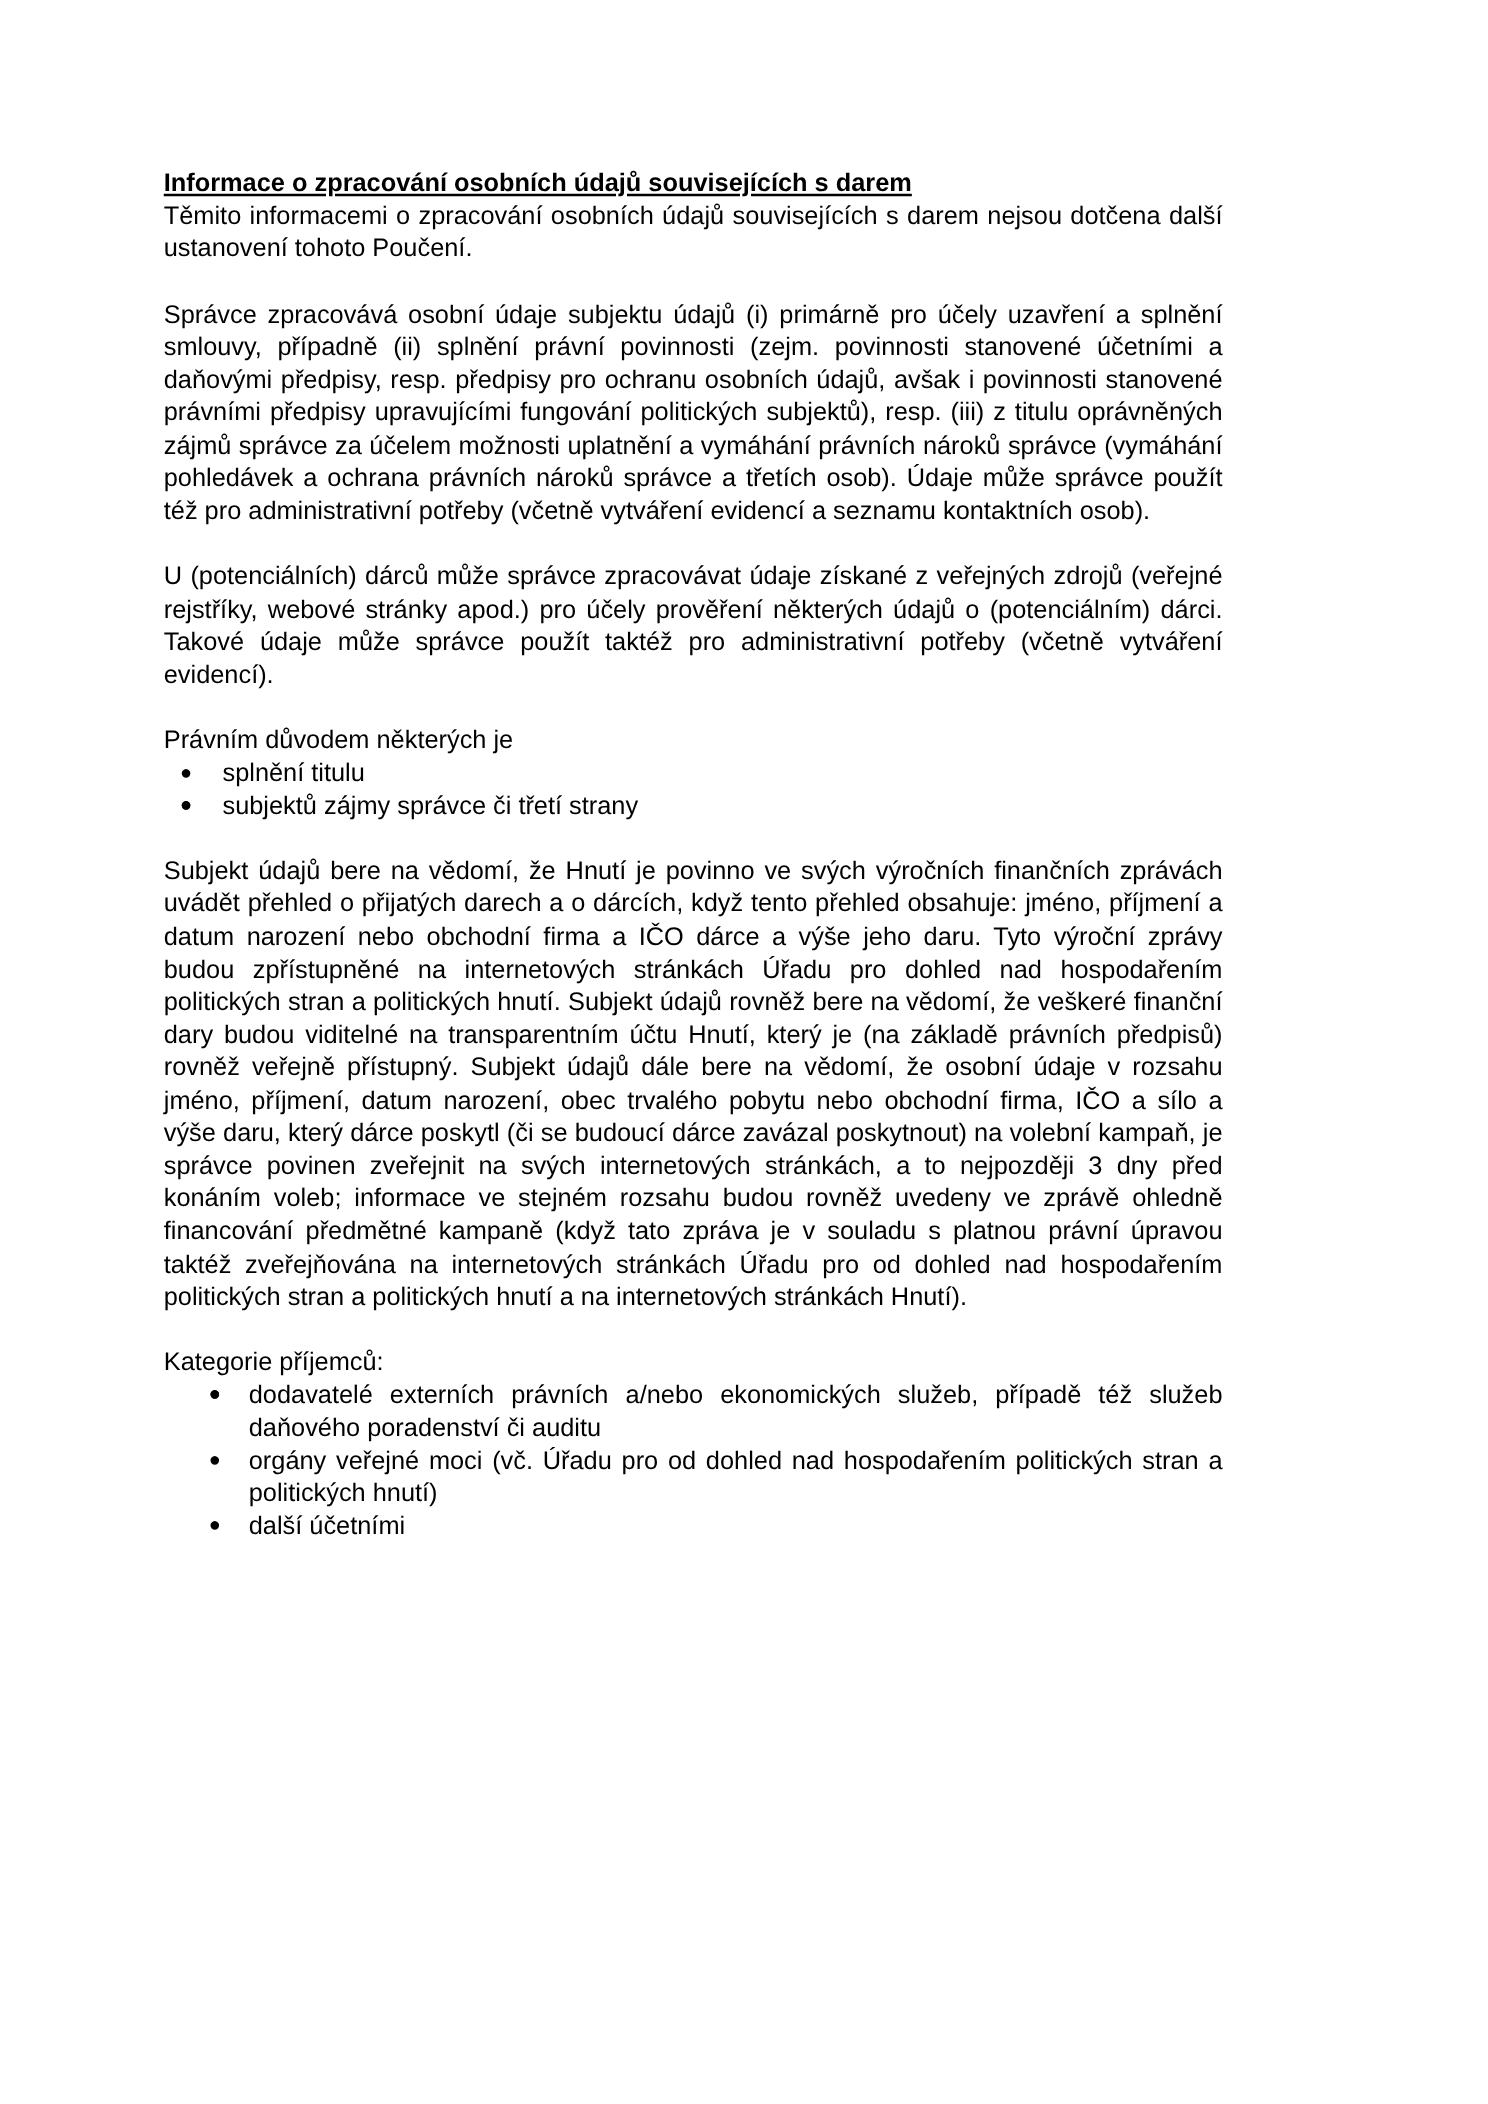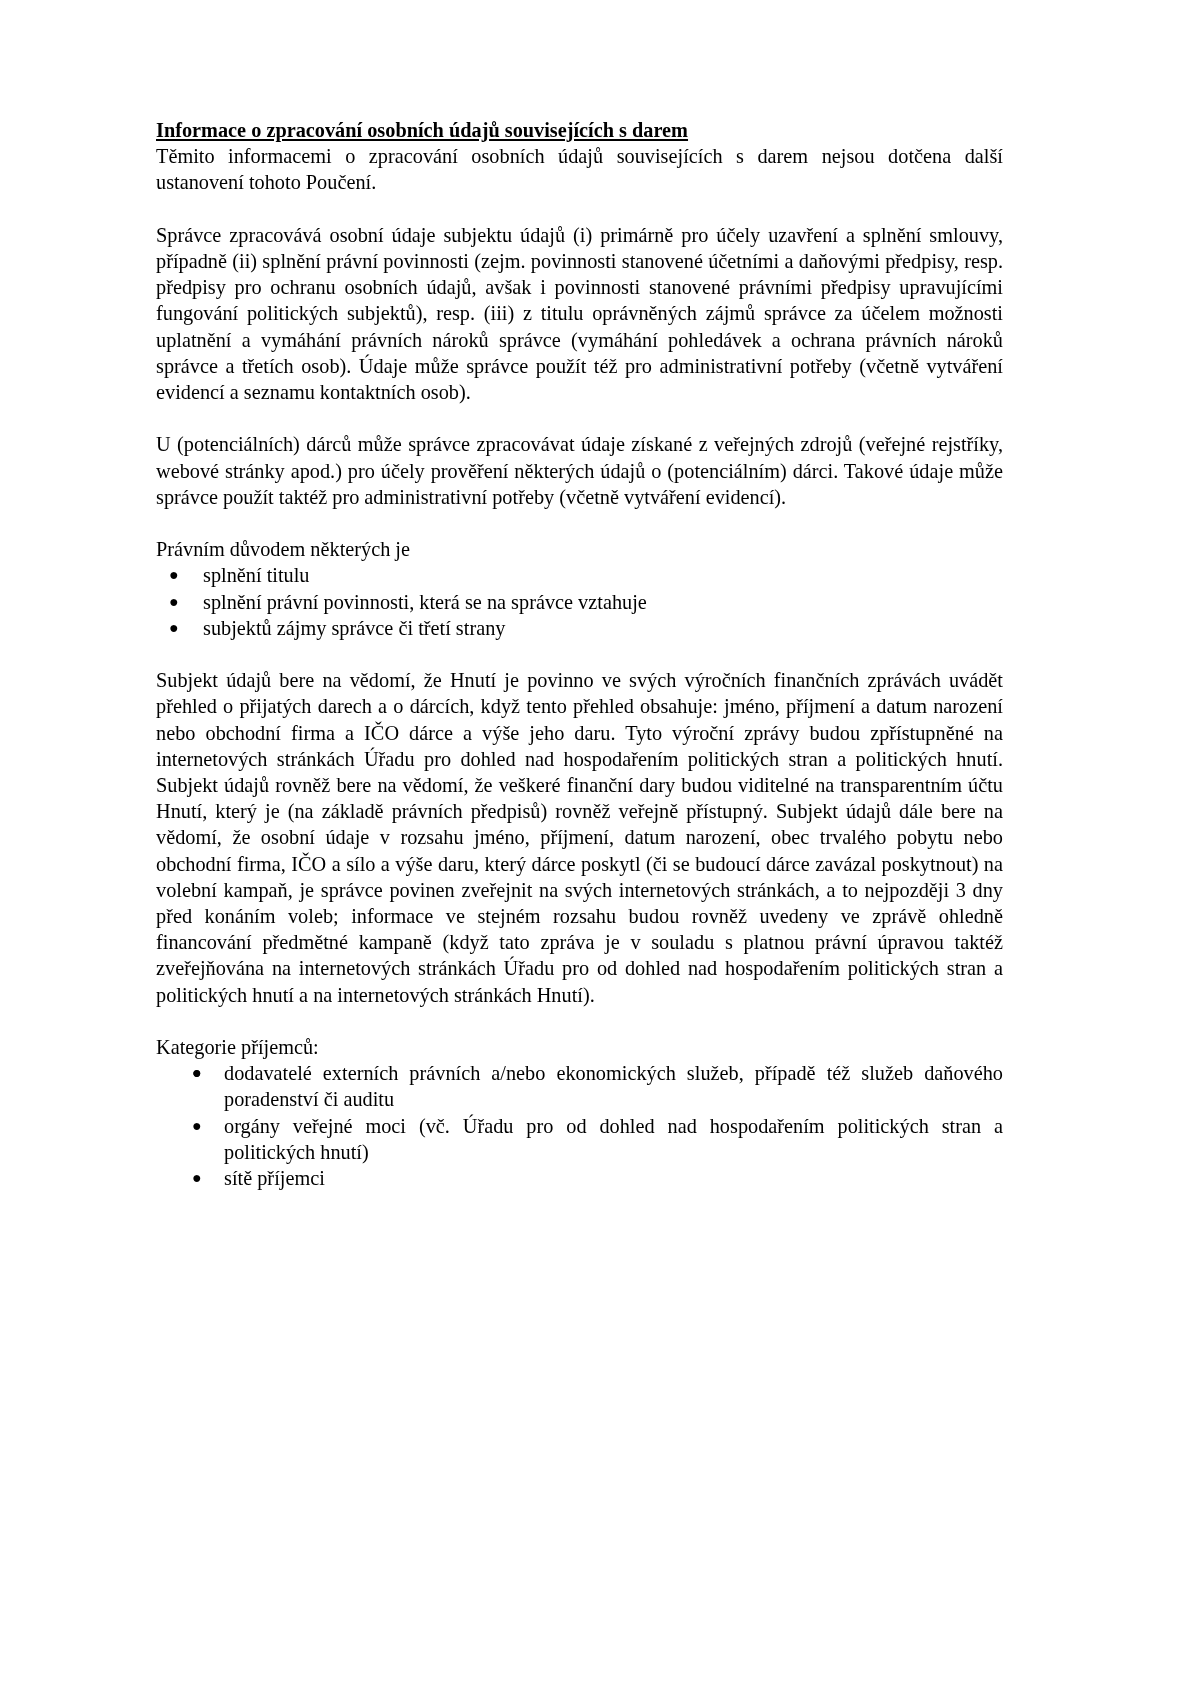--- a/index.html
+++ b/index.html
@@ -9,27 +9,26 @@
     }
     body {
       width: 1190px;
       height: 1683px;
       position: relative;
       overflow: hidden;
     }
     .page {
       position: absolute;
       left: 131px;
-      top: 117px;
+      top: 134px;
       width: 847px;
-      font-family: Liberation Serif, serif;
+      font-family: Liberation Sans, sans-serif;
       font-size: 20.3px;
       line-height: 26.2px;
       color: #000000;
-      margin-left: 25px;
     }
     .title {
       font-weight: bold;
       text-decoration: underline;
       text-decoration-thickness: 1.5px;
       text-underline-offset: 2px;
       margin: 0;
     }
     p {
       margin: 0;
@@ -84,21 +83,20 @@
   <div class="gap"></div>
 
   <p>Právním důvodem některých je</p>
   <ul class="list1">
     <li>
       <span class="bullet">●</span>
       <span>splnění titulu</span>
     </li>
     <li>
       <span class="bullet">●</span>
-      <span>splnění právní povinnosti, která se na správce vztahuje</span>
     </li>
     <li>
       <span class="bullet">●</span>
       <span>subjektů zájmy správce či třetí strany</span>
     </li>
   </ul>
 
   <div class="gap"></div>
 
   <p>Subjekt údajů bere na vědomí, že Hnutí je povinno ve svých výročních finančních zprávách uvádět přehled o přijatých darech a o dárcích, když tento přehled obsahuje: jméno, příjmení a datum narození nebo obchodní firma a IČO dárce a výše jeho daru. Tyto výroční zprávy budou zpřístupněné na internetových stránkách Úřadu pro dohled nad hospodařením politických stran a politických hnutí. Subjekt údajů rovněž bere na vědomí, že veškeré finanční dary budou viditelné na transparentním účtu Hnutí, který je (na základě právních předpisů) rovněž veřejně přístupný. Subjekt údajů dále bere na vědomí, že osobní údaje v rozsahu jméno, příjmení, datum narození, obec trvalého pobytu nebo obchodní firma, IČO a sílo a výše daru, který dárce poskytl (či se budoucí dárce zavázal poskytnout) na volební kampaň, je správce povinen zveřejnit na svých internetových stránkách, a to nejpozději 3 dny před konáním voleb; informace ve stejném rozsahu budou rovněž uvedeny ve zprávě ohledně financování předmětné kampaně (když tato zpráva je v souladu s platnou právní úpravou taktéž zveřejňována na internetových stránkách Úřadu pro od dohled nad hospodařením politických stran a politických hnutí a na internetových stránkách Hnutí).</p>
@@ -113,19 +111,19 @@
     <li>
       <span class="bullet">●</span>
       <span>dodavatelé externích právních a/nebo ekonomických služeb, případě též služeb daňového poradenství či auditu</span>
     </li>
     <li>
       <span class="bullet">●</span>
       <span>orgány veřejné moci (vč. Úřadu pro od dohled nad hospodařením politických stran a politických hnutí)</span>
     </li>
     <li>
       <span class="bullet">●</span>
-      <span>sítě příjemci</span>
+      <span>další účetními</span>
     </li>
   </ul>
 
   <div class="gap"></div>
 
 </div>
 
 </body></html>

